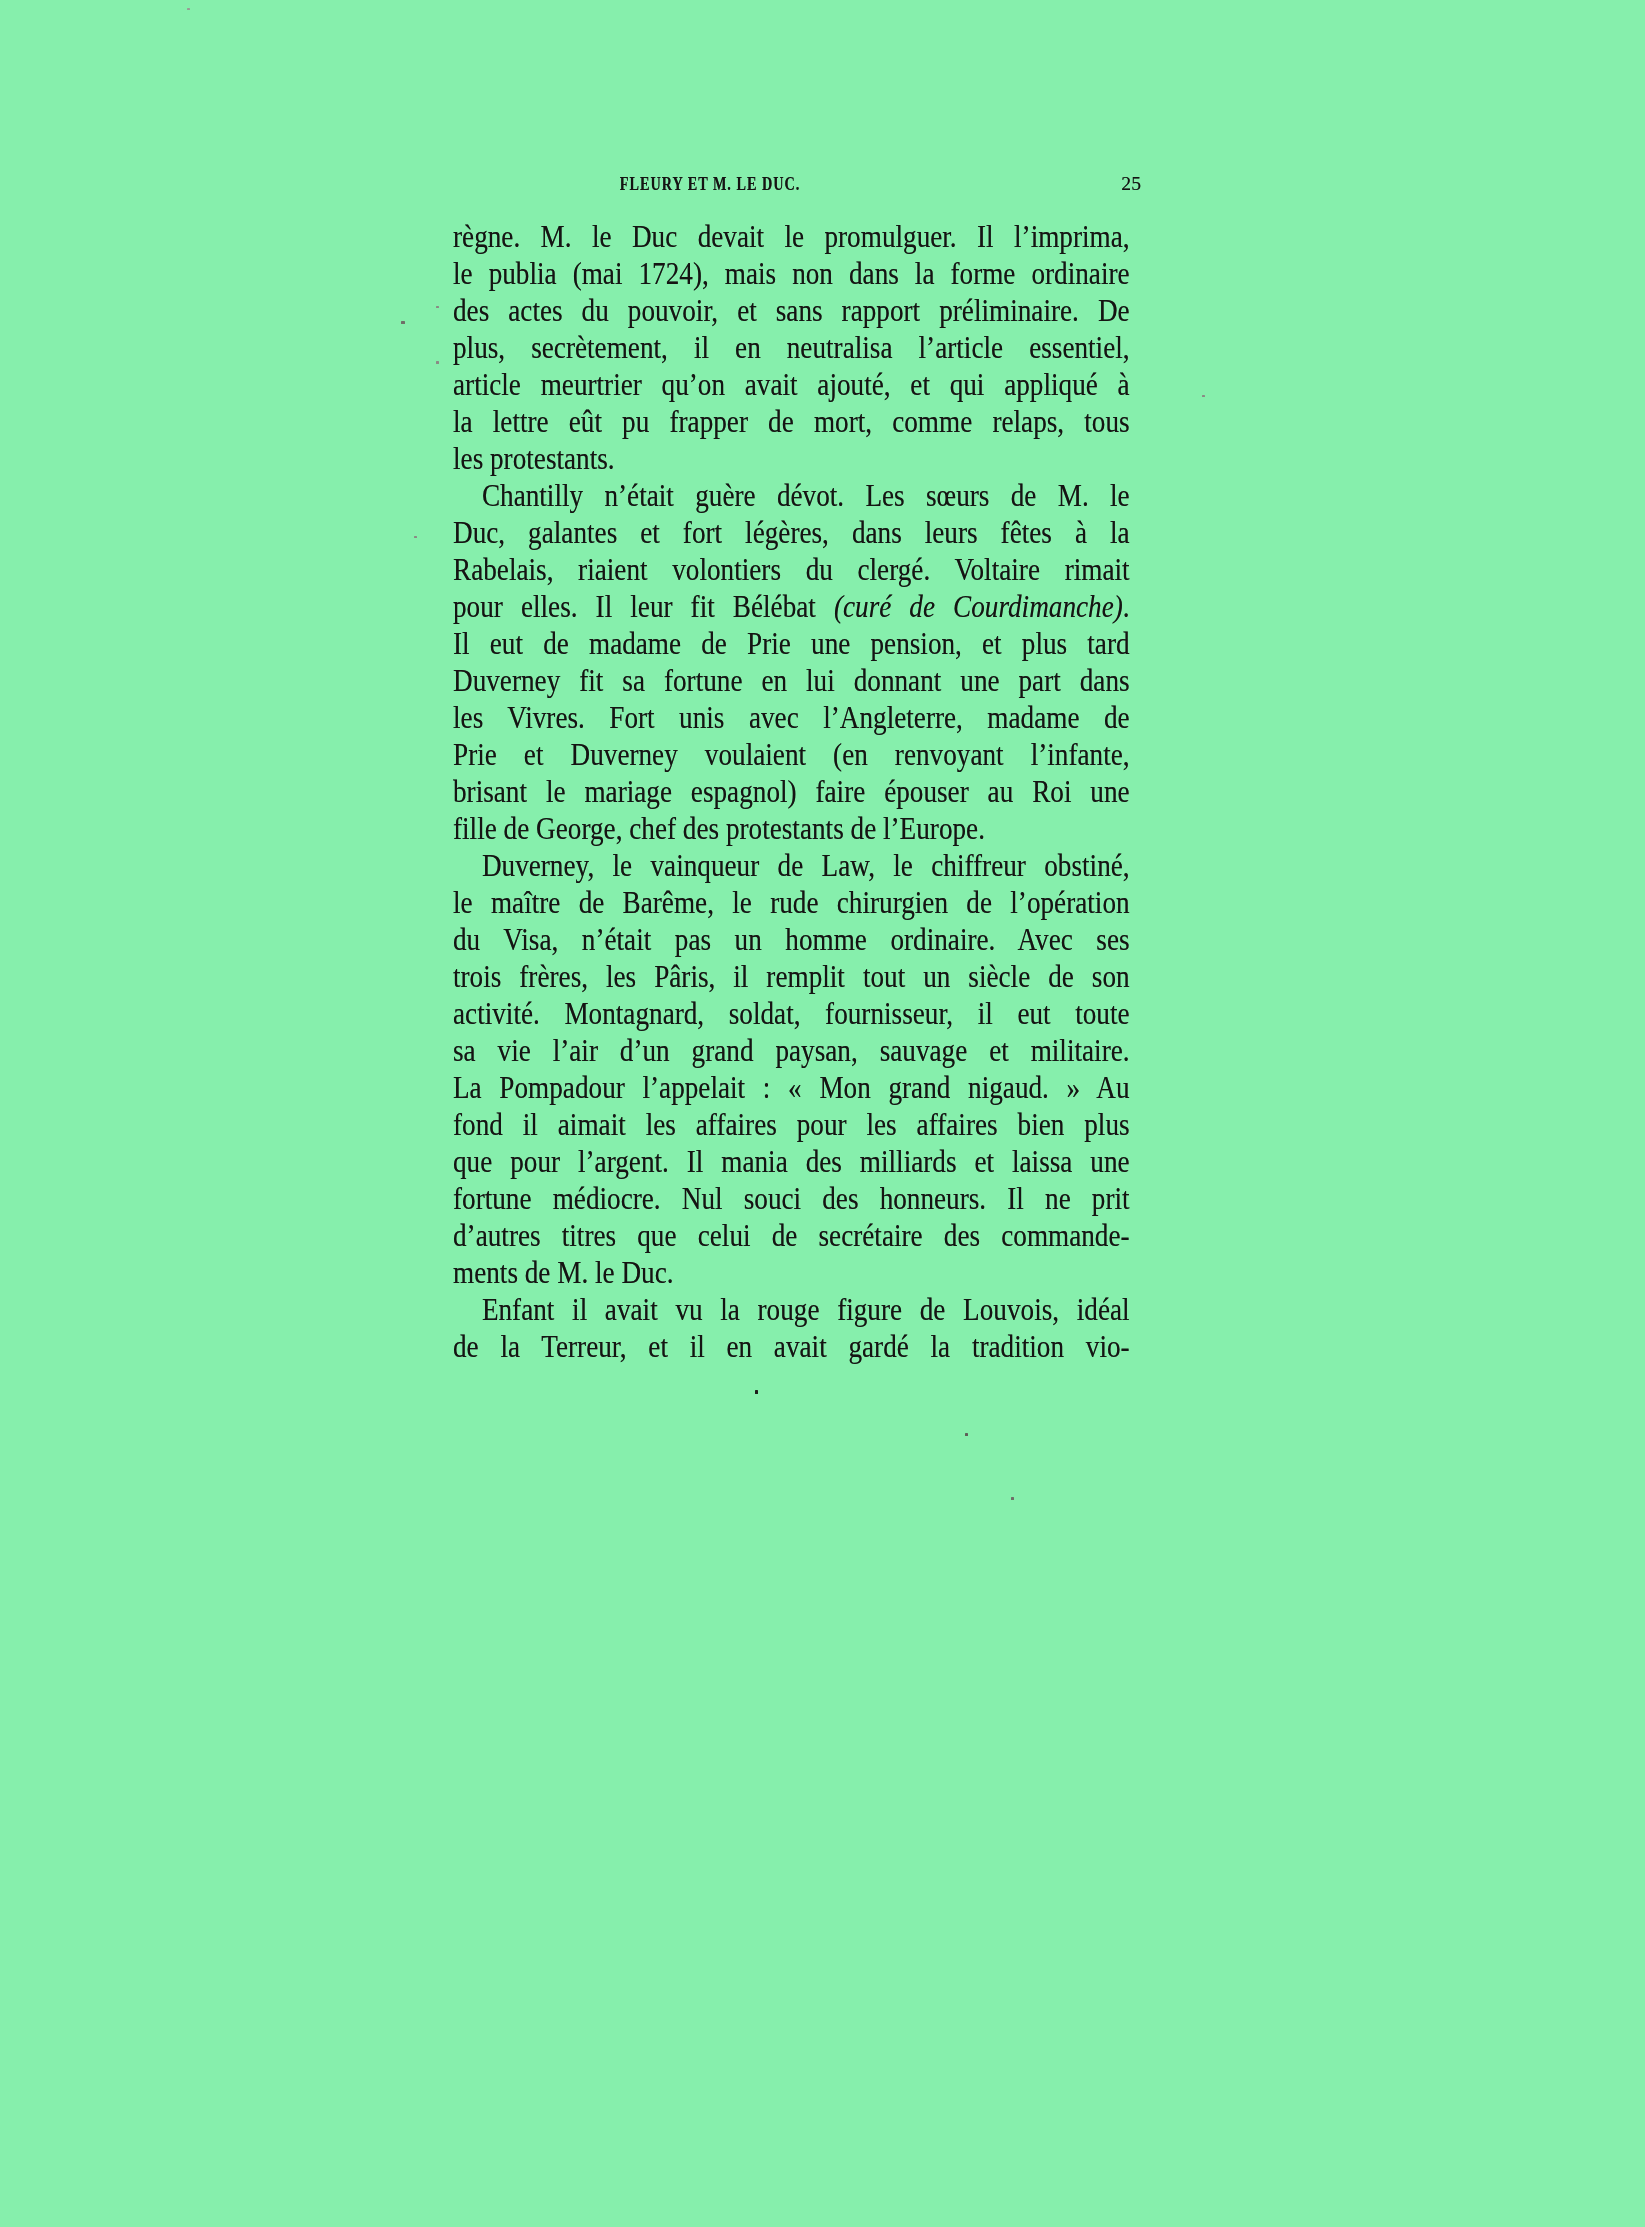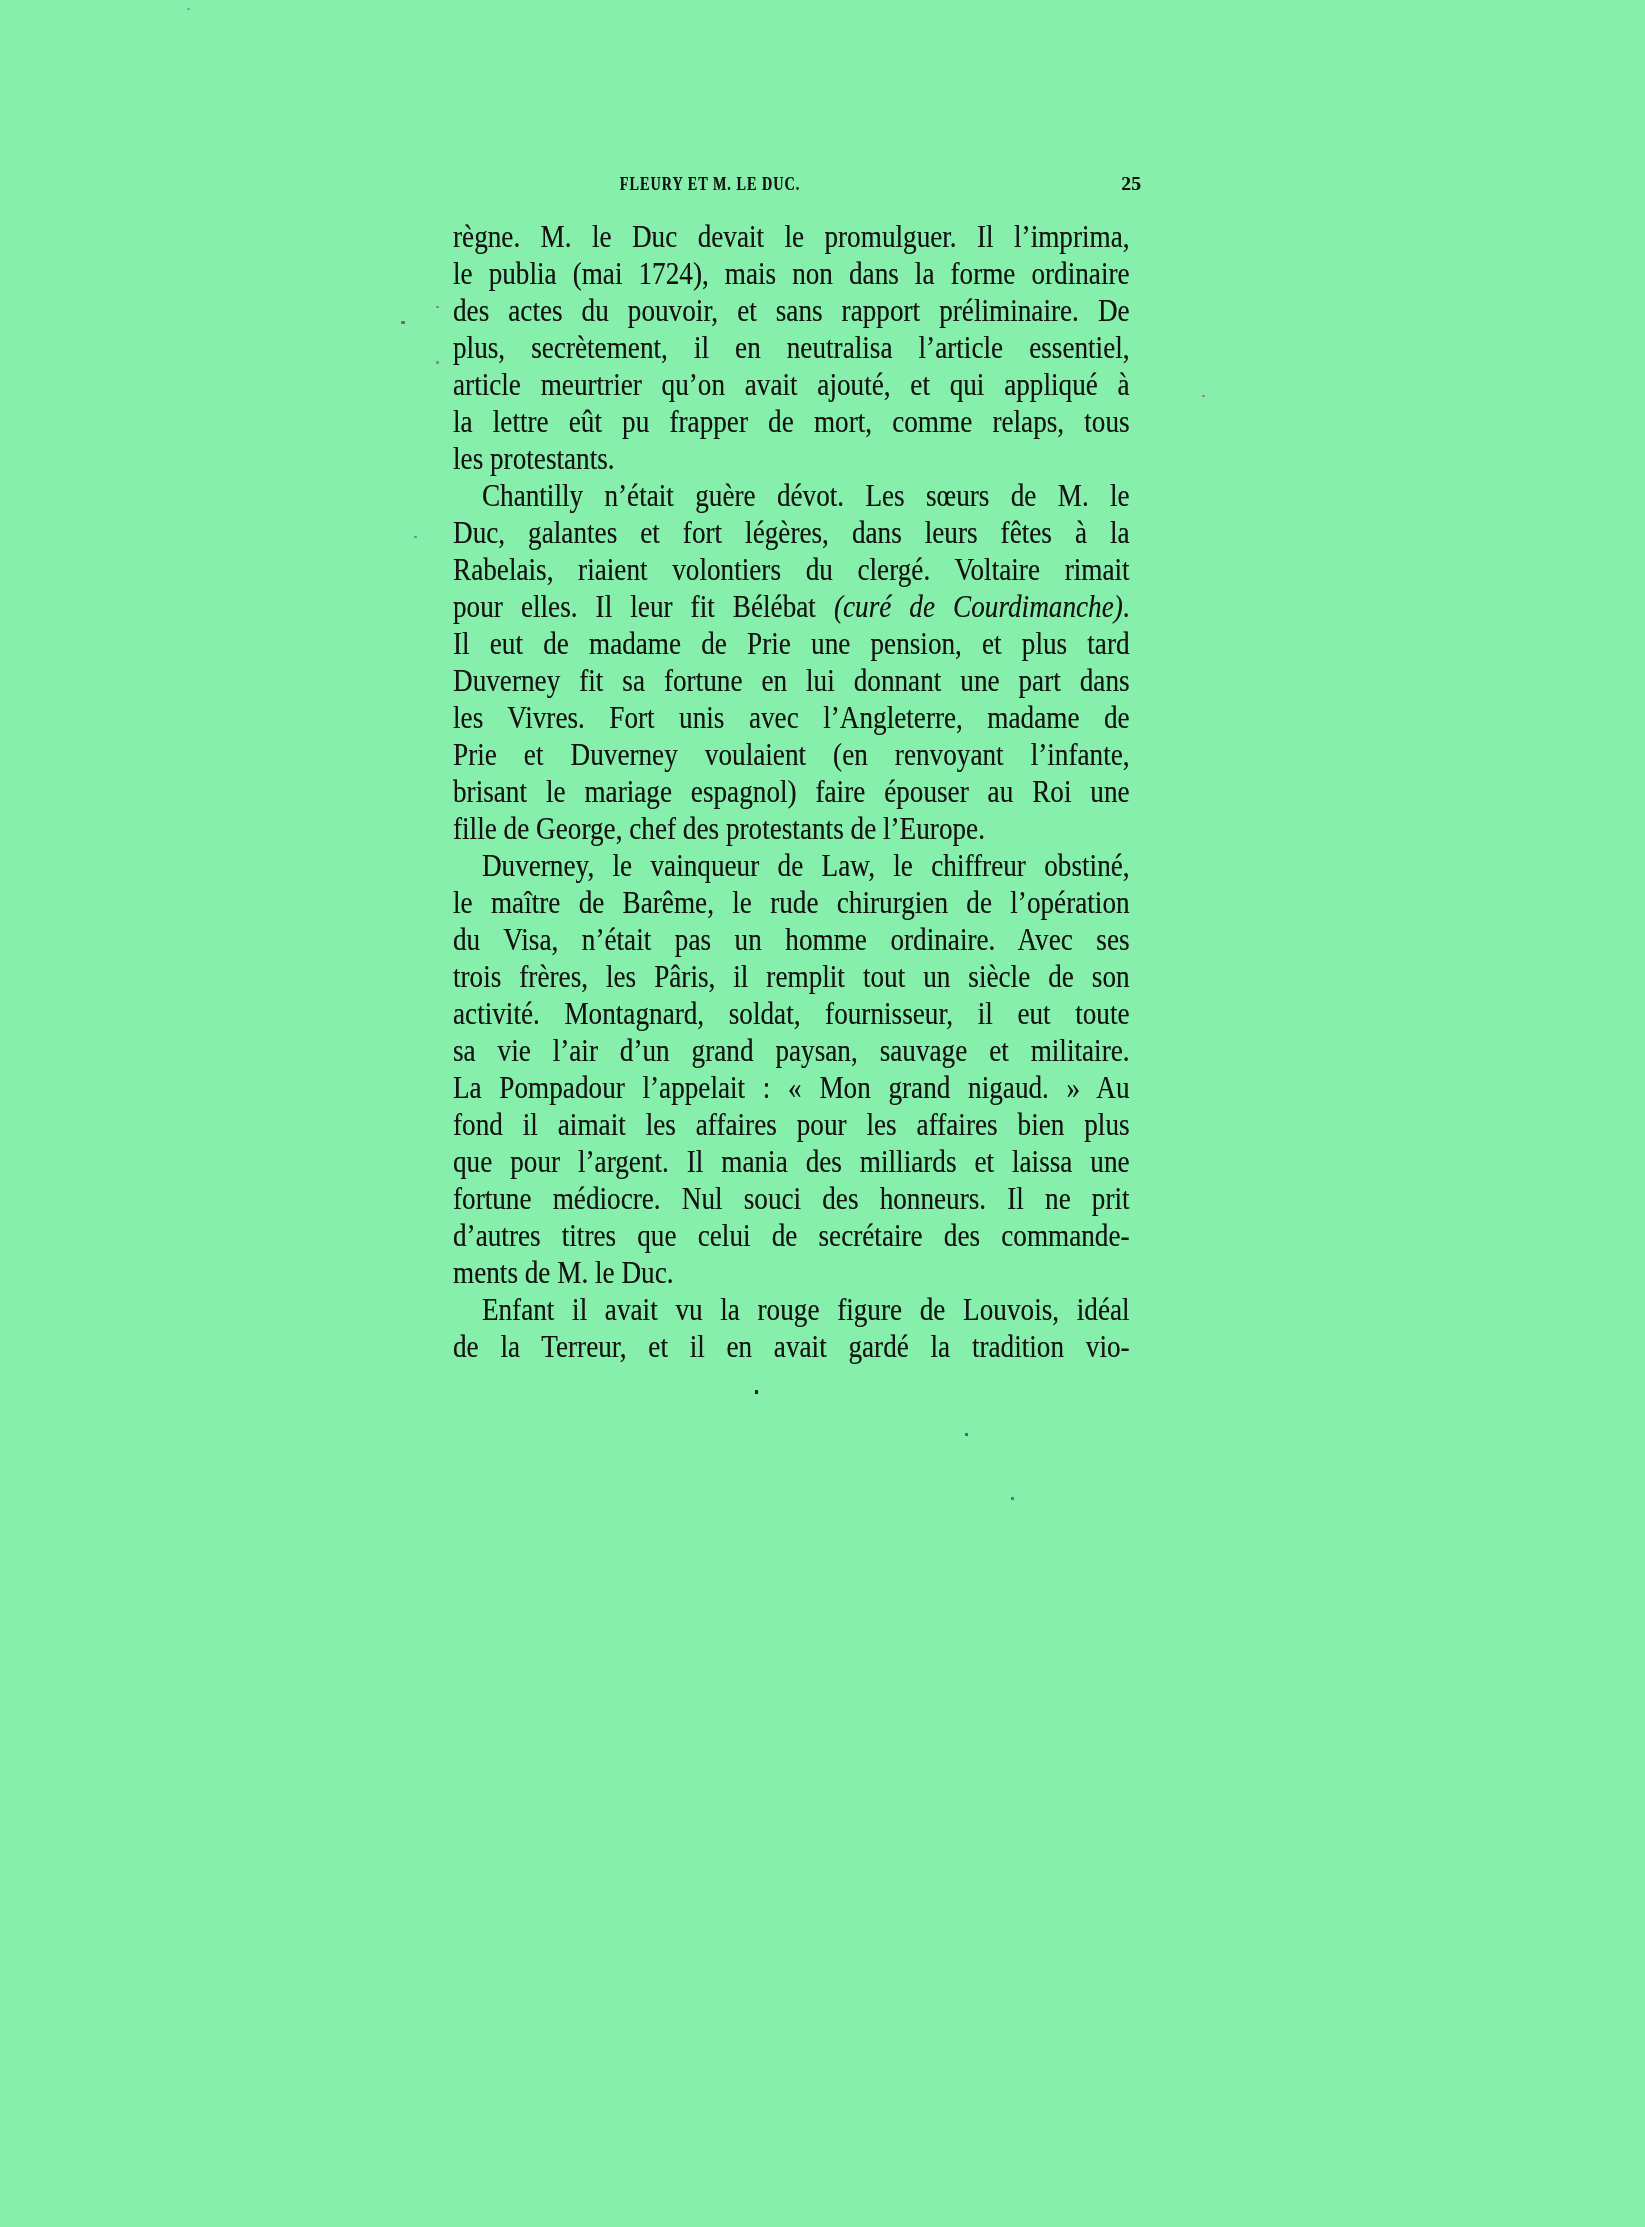--- a/index.html
+++ b/index.html
@@ -29,21 +29,21 @@
     white-space: nowrap;
     font-weight: 600;
     text-shadow: 0 0 0.6px rgba(20,19,18,0.55);
   }
   .page-number {
     position: absolute;
     left: 1141px;
     top: 172px;
     transform: translateX(-100%);
     font-size: 19.7px;
-    font-weight: 700;
+    font-weight: 400;
     text-shadow: 0 0 0.6px rgba(20,19,18,0.55);
   }
   
   .text-block {
     position: absolute;
     left: 453px;
     top: 218px;
     width: 796px;
     transform: scaleX(0.85);
     transform-origin: left top;

